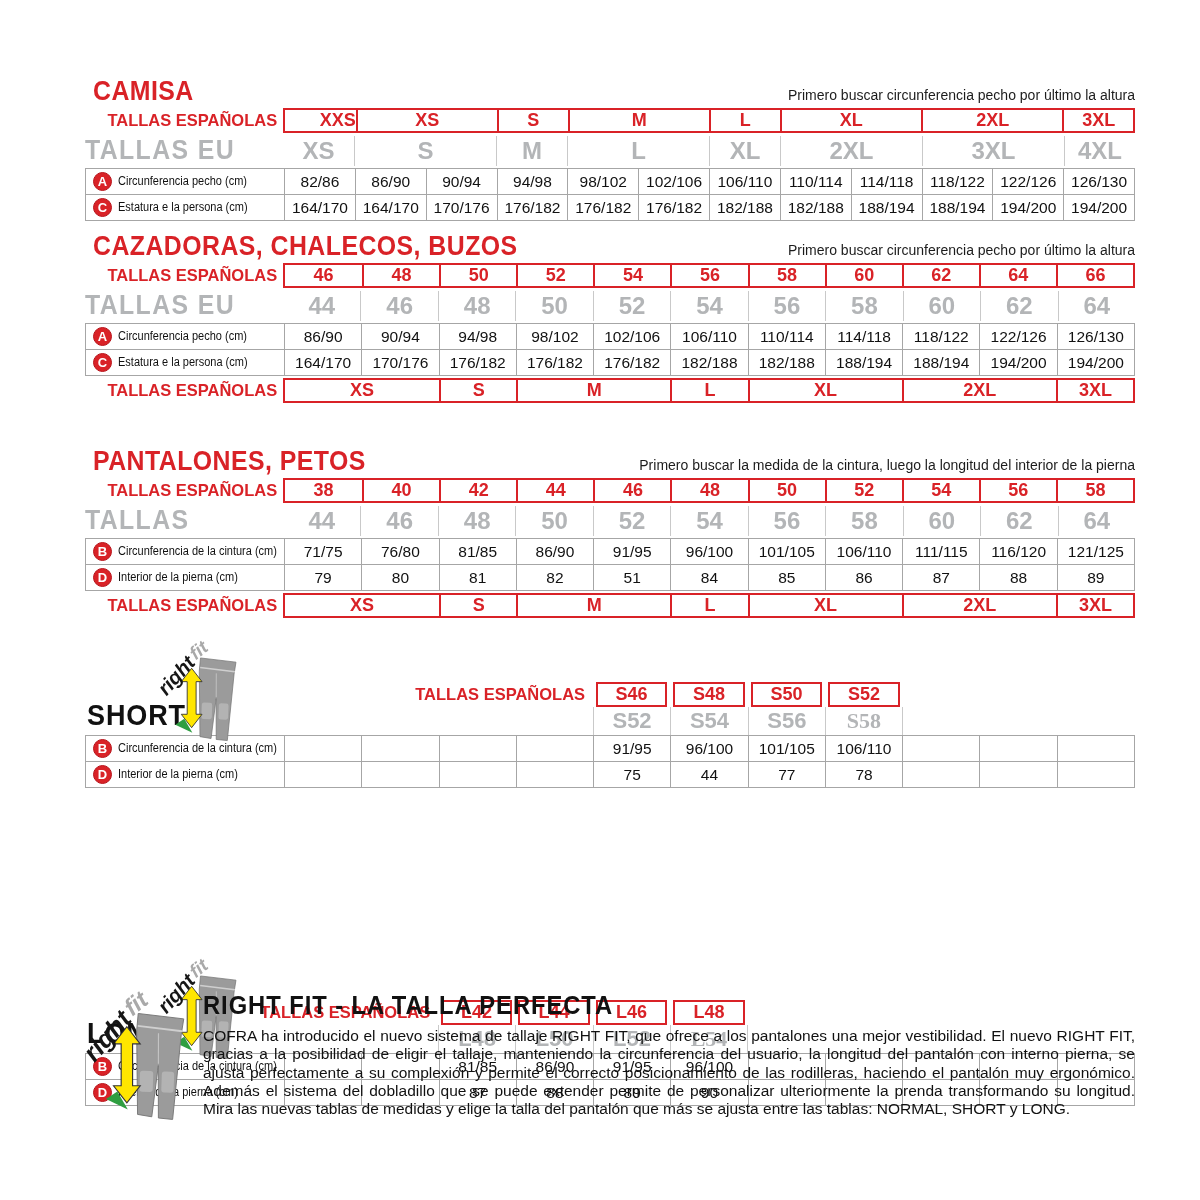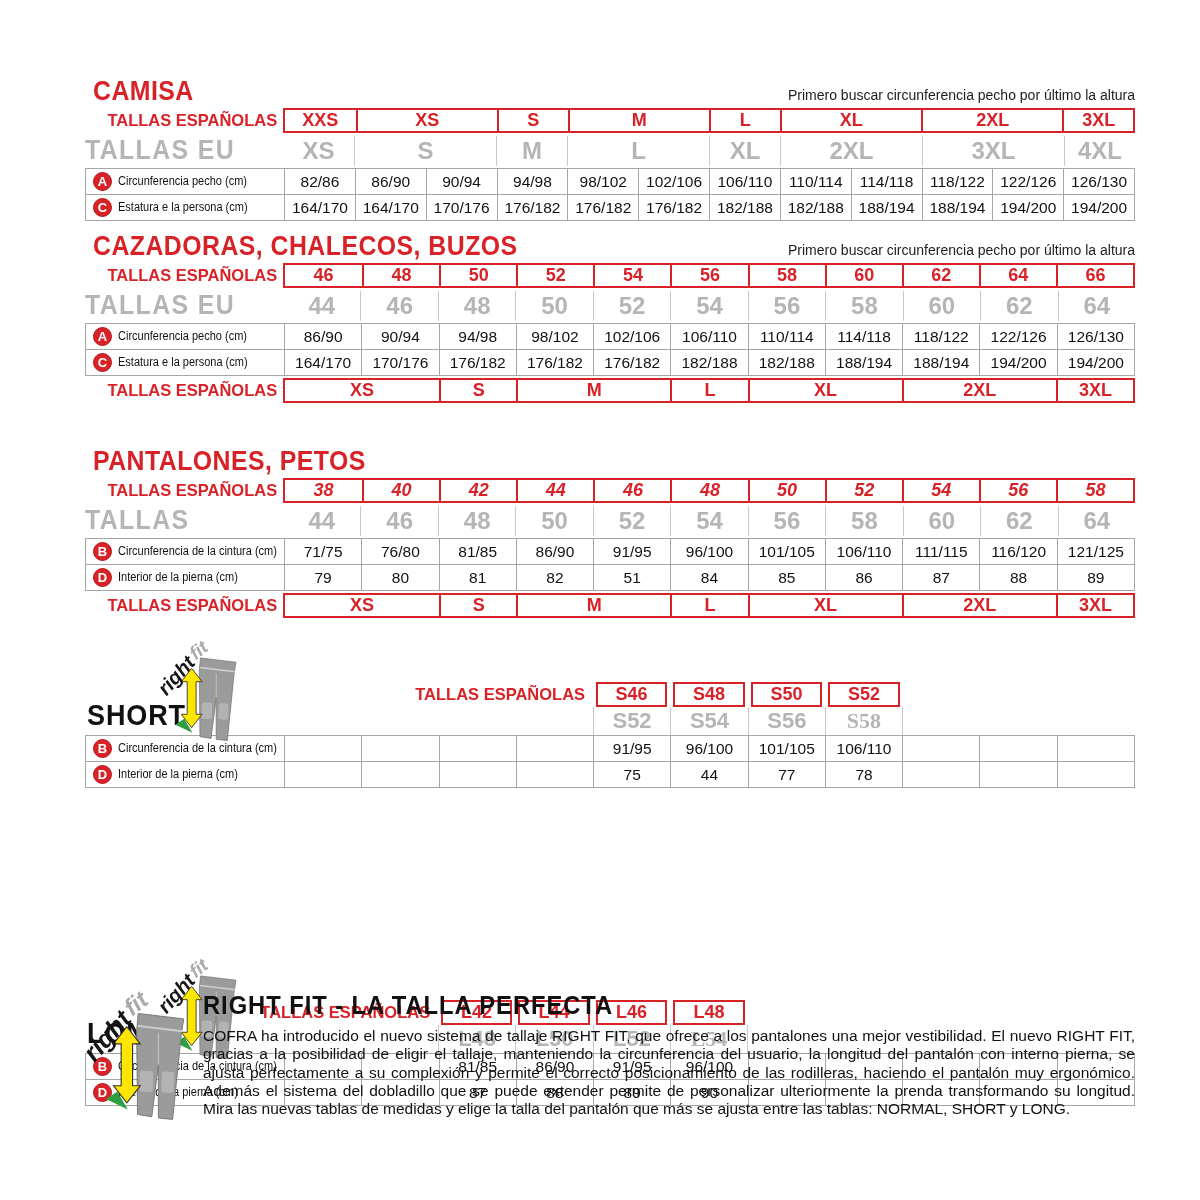--- a/index.html
+++ b/index.html
@@ -73,21 +73,21 @@
 <div class="page">
   <div class="content">
     <section id="sec-camisa">
         <div class="thead-line">
           <h2 class="sec-title">CAMISA</h2>
           <div class="sec-note">Primero buscar circunferencia pecho por último la altura</div>
         </div>
         <div class="row">
           <div class="row-label red-label">TALLAS ESPAÑOLAS</div>
           <div class="groups red-groups" style="grid-template-columns: repeat(12, 1fr);">
-            <div class="gcell" style="grid-column: span 1;">XXS</div>
+            <div class="gcell" style="grid-column: span 1; text-align: right;">XXS</div>
             <div class="gcell" style="grid-column: span 2;">XS</div>
             <div class="gcell" style="grid-column: span 1;">S</div>
             <div class="gcell" style="grid-column: span 2;">M</div>
             <div class="gcell" style="grid-column: span 1;">L</div>
             <div class="gcell" style="grid-column: span 2;">XL</div>
             <div class="gcell" style="grid-column: span 2;">2XL</div>
             <div class="gcell" style="grid-column: span 1;">3XL</div>
           </div>
         </div>
         <div class="row">
@@ -224,24 +224,25 @@
             <div class="gcell" style="grid-column: span 1;">L</div>
             <div class="gcell" style="grid-column: span 2;">XL</div>
             <div class="gcell" style="grid-column: span 2;">2XL</div>
             <div class="gcell" style="grid-column: span 1;">3XL</div>
           </div>
         </div>
       </section>
     <section id="sec-pantalones">
         <div class="thead-line">
           <h2 class="sec-title">PANTALONES, PETOS</h2>
+          <div class="sec-note">Primero buscar la medida de la cintura, luego la longitud del interior de la pierna</div>
         </div>
         <div class="row">
           <div class="row-label red-label">TALLAS ESPAÑOLAS</div>
-          <div class="groups red-groups" style="grid-template-columns: repeat(11, 1fr); font-style: italic;">
+          <div class="groups red-groups" style="grid-template-columns: repeat(11, 1fr);">
             <div class="gcell" style="grid-column: span 1;">38</div>
             <div class="gcell" style="grid-column: span 1;">40</div>
             <div class="gcell" style="grid-column: span 1;">42</div>
             <div class="gcell" style="grid-column: span 1;">44</div>
             <div class="gcell" style="grid-column: span 1;">46</div>
             <div class="gcell" style="grid-column: span 1;">48</div>
             <div class="gcell" style="grid-column: span 1;">50</div>
             <div class="gcell" style="grid-column: span 1;">52</div>
             <div class="gcell" style="grid-column: span 1;">54</div>
             <div class="gcell" style="grid-column: span 1;">56</div>

